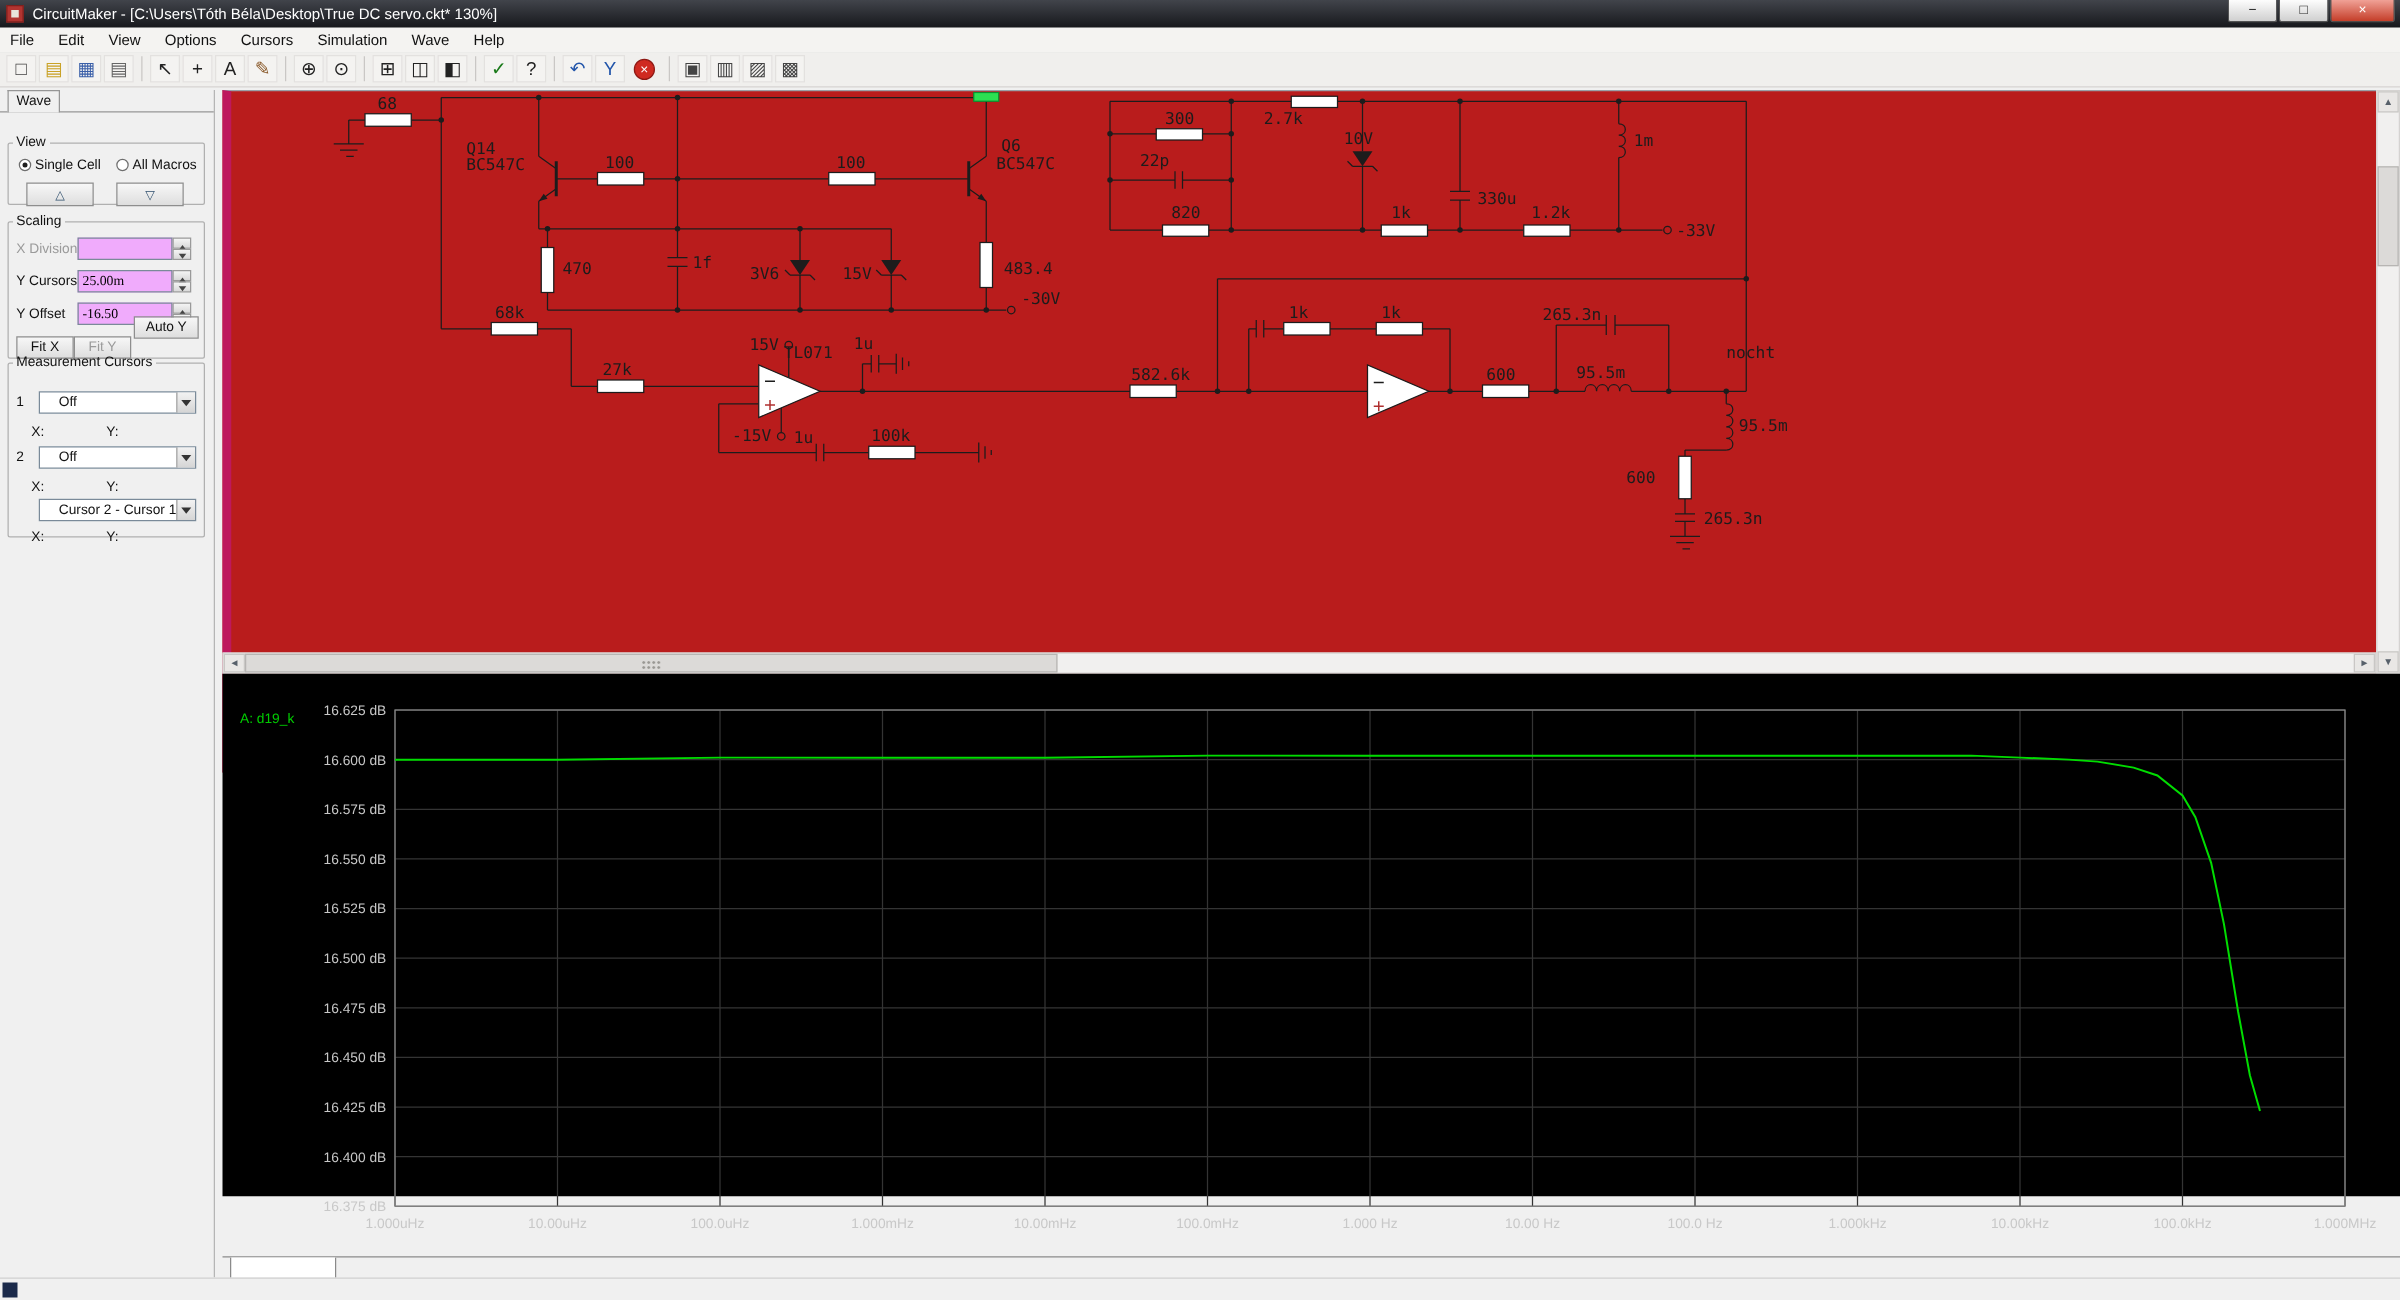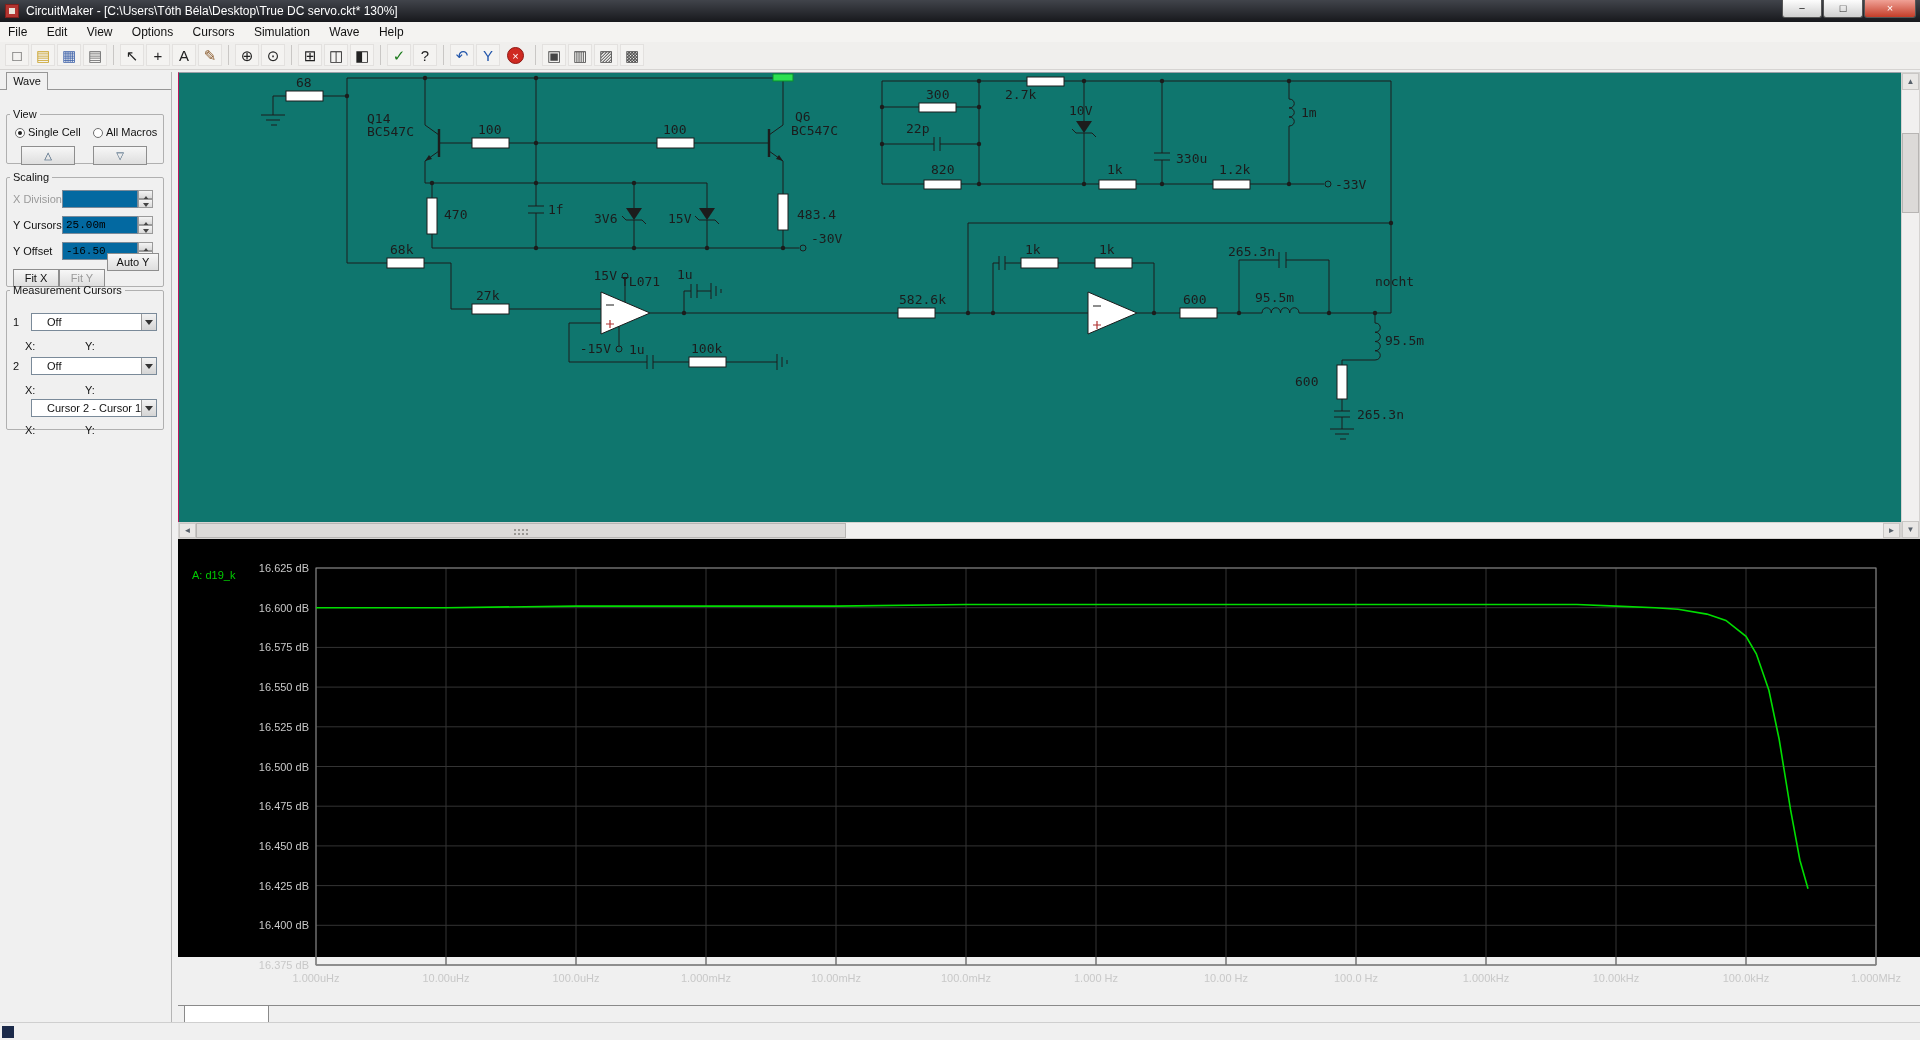--- a/index.html
+++ b/index.html
@@ -41,36 +41,36 @@
   .rb{display:inline-block;width:10px;height:10px;border:1px solid #6e6e6e;border-radius:50%;background:#fff;
       vertical-align:-2px;box-sizing:border-box}
   .rb.sel::after{content:"";display:block;width:4px;height:4px;background:#1e1e1e;border-radius:50%;margin:2px 0 0 2px}
   .rlbl{margin-left:3px}
   .tri-btn,.btn{position:absolute;background:linear-gradient(#f7f7f7,#dedede);border:1px solid #8e8e8e;
                 font-size:10px;text-align:center;color:#30506e;font-family:inherit;padding:0;box-sizing:border-box}
   .btn{color:#111;font-size:11px}
   .btn.dis{color:#9a9a9a}
   .flabel{position:absolute;white-space:nowrap}
   .flabel.dis{color:#9a9a9a}
-  .sinput{position:absolute;height:18px;border:1px solid #7a8a99;background:#0369a1;font-size:11px;
-          font-family:Liberation Mono, monospace;padding:4px 3px;box-sizing:border-box}
+  .sinput{position:absolute;height:18px;border:1px solid #7a8a99;background:#f0abfc;font-size:11px;
+          font-family:Liberation Serif, serif;padding:4px 3px;box-sizing:border-box}
   .spin{position:absolute;width:15px;height:18px;box-sizing:border-box}
   .sp-up,.sp-dn{position:absolute;left:0;width:15px;height:9px;background:linear-gradient(#f4f4f4,#d9d9d9);
                 border:1px solid #9a9a9a;box-sizing:border-box}
   .sp-up{top:0}.sp-dn{top:9px}
   .sp-up::after{content:"";position:absolute;left:4px;top:2px;border:3px solid transparent;border-bottom:4px solid #444}
   .sp-dn::after{content:"";position:absolute;left:4px;top:3px;border:3px solid transparent;border-top:4px solid #444}
   .dd{position:absolute;height:18px;border:1px solid #7a8a99;background:#fff;box-sizing:border-box}
   .dd .val{display:block;padding-left:15px;line-height:16px;white-space:nowrap;overflow:hidden}
   .dd-btn{position:absolute;right:0;top:0;width:15px;height:16px;background:linear-gradient(#f2f2f2,#d5d5d5);
           border-left:1px solid #9a9a9a;box-sizing:border-box}
   .dd-arr{position:absolute;left:3px;top:6px;border:4px solid transparent;border-top:5px solid #333}
   
-  .schem{position:absolute;left:178px;top:72px;width:1723px;height:546px;background:#0f766e;
-         border-top:1px solid #9aa0a8;border-left:1px solid #be185d;box-sizing:border-box;overflow:hidden}
+  .schem{position:absolute;left:178px;top:72px;width:1723px;height:546px;background:#b91c1c;
+         border-top:1px solid #9aa0a8;border-left:7px solid #be185d;box-sizing:border-box;overflow:hidden}
   .schem svg text{font-family:"DejaVu Sans Mono",monospace;font-size:13px;fill:#1c1c1c}
   
   .hscroll{position:absolute;left:178px;top:522px;width:1723px;height:17px;background:#f1f0ef;border:1px solid #d5d3d1;box-sizing:border-box}
   .vscroll{position:absolute;left:1901px;top:72px;width:19px;height:467px;background:#f1f0ef;border:1px solid #d5d3d1;box-sizing:border-box}
   .sarrow{position:absolute;background:#e9e7e5;border:1px solid #c9c7c5;color:#57606a;font-size:8px;
           text-align:center;box-sizing:border-box}
   .sthumb{position:absolute;background:#dcdad8;border:1px solid #b7b5b3;box-sizing:border-box}
   .grip{position:absolute;left:50%;top:4px;width:16px;height:8px;margin-left:-8px;
         background:radial-gradient(#9a9894 1px,transparent 1.2px);background-size:4px 4px}
   

